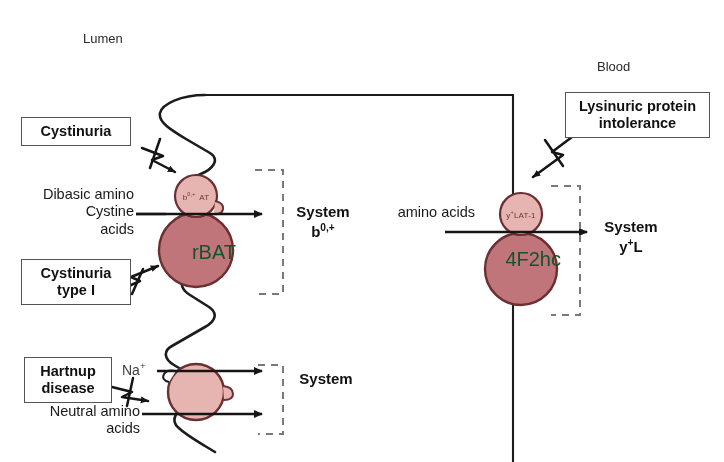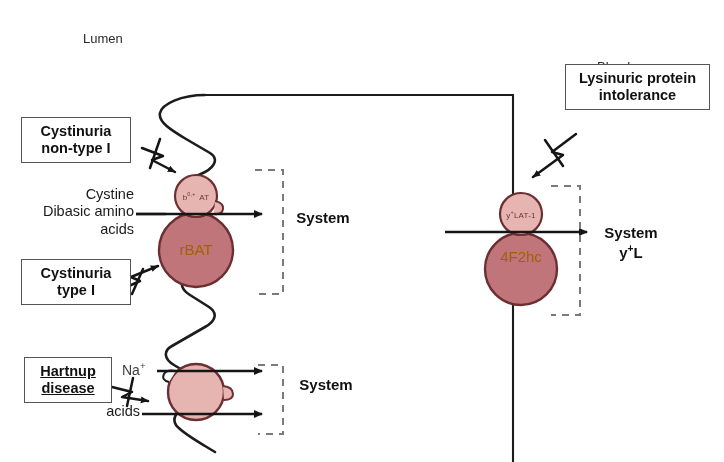--- a/index.html
+++ b/index.html
@@ -53,40 +53,40 @@
   }
   .syslabel {
     position: absolute;
     font-weight: bold;
     font-size: 15px;
     color: #111;
     text-align: center;
     line-height: 1.25;
     white-space: nowrap;
     font-family: "Liberation Sans", sans-serif;
-    margin-top: 6px;
   }
   .naplus {
     position: absolute;
     font-size: 14px;
     color: #404040;
     white-space: nowrap;
     font-family: "Liberation Sans", sans-serif;
   }
   sup { font-size: 0.68em; }
   .circ-label {
     position: absolute;
     text-align: center;
     white-space: nowrap;
     font-family: "Liberation Sans", sans-serif;
     pointer-events: none;
   }
   .cl-big {
-    font-size: 15px;
-    color: #a16207;
+    font-size: 20px;
+    color: #14532d;
+    text-align: right;
   }
   .cl-small {
     font-size: 8px;
     color: #6a3436;
     letter-spacing: 0.2px;
   }
 </style>
 </head>
 <body>
 
@@ -199,57 +199,59 @@
   <div class="circ-label cl-big" style="left:156px; top:241px; width:80px;">rBAT</div>
 
   <div class="circ-label cl-small" style="left:491px; top:209px; width:60px;">
     <span>y</span><sup>+</sup><span>LAT-1</span>
   </div>
 
   <div class="circ-label cl-big" style="left:481px; top:248px; width:80px;">4F2hc</div>
 
   <div class="dbox" style="left:21px; top:117px; width:110px;">
     <div>Cystinuria</div>
-    <div>non-type I</div>
   </div>
 
   <div class="dbox" style="left:21px; top:259px; width:110px;">
     <div>Cystinuria</div>
     <div>type I</div>
   </div>
 
-  <div class="dbox" style="left:24px; top:357px; width:88px;text-decoration:underline;">
+  <div class="dbox" style="left:24px; top:357px; width:88px;">
     <div>Hartnup</div>
     <div>disease</div>
   </div>
 
-  <div class="dbox" style="left:565px; top:64px; width:145px;">
+  <div class="dbox" style="left:565px; top:92px; width:145px;">
     <div>Lysinuric protein</div>
     <div>intolerance</div>
   </div>
 
   <div class="sublabel" style="left:0px; top:186px; width:134px;">
+    <div>Dibasic amino</div>
     <div>Cystine</div>
-    <div>Dibasic amino</div>
     <div>acids</div>
   </div>
 
   <div class="naplus" style="left:122px; top:360px;">
     <span>Na</span><sup>+</sup>
   </div>
 
   <div class="sublabel" style="left:0px; top:403px; width:140px;">
+    <div>Neutral amino</div>
     <div>acids</div>
   </div>
 
   <div class="sublabel" style="left:395px; top:204px; width:80px;">
+    <div>amino acids</div>
   </div>
 
   <div class="syslabel" style="left:285px; top:203px; width:76px;">
     <div>System</div>
+    <div><span>b</span><sup>0,+</sup></div>
   </div>
 
   <div class="syslabel" style="left:288px; top:370px; width:76px;">
     <div>System</div>
   </div>
 
   <div class="syslabel" style="left:590px; top:218px; width:82px;">
     <div>System</div>
     <div><span>y</span><sup>+</sup><span>L</span></div>
   </div>

